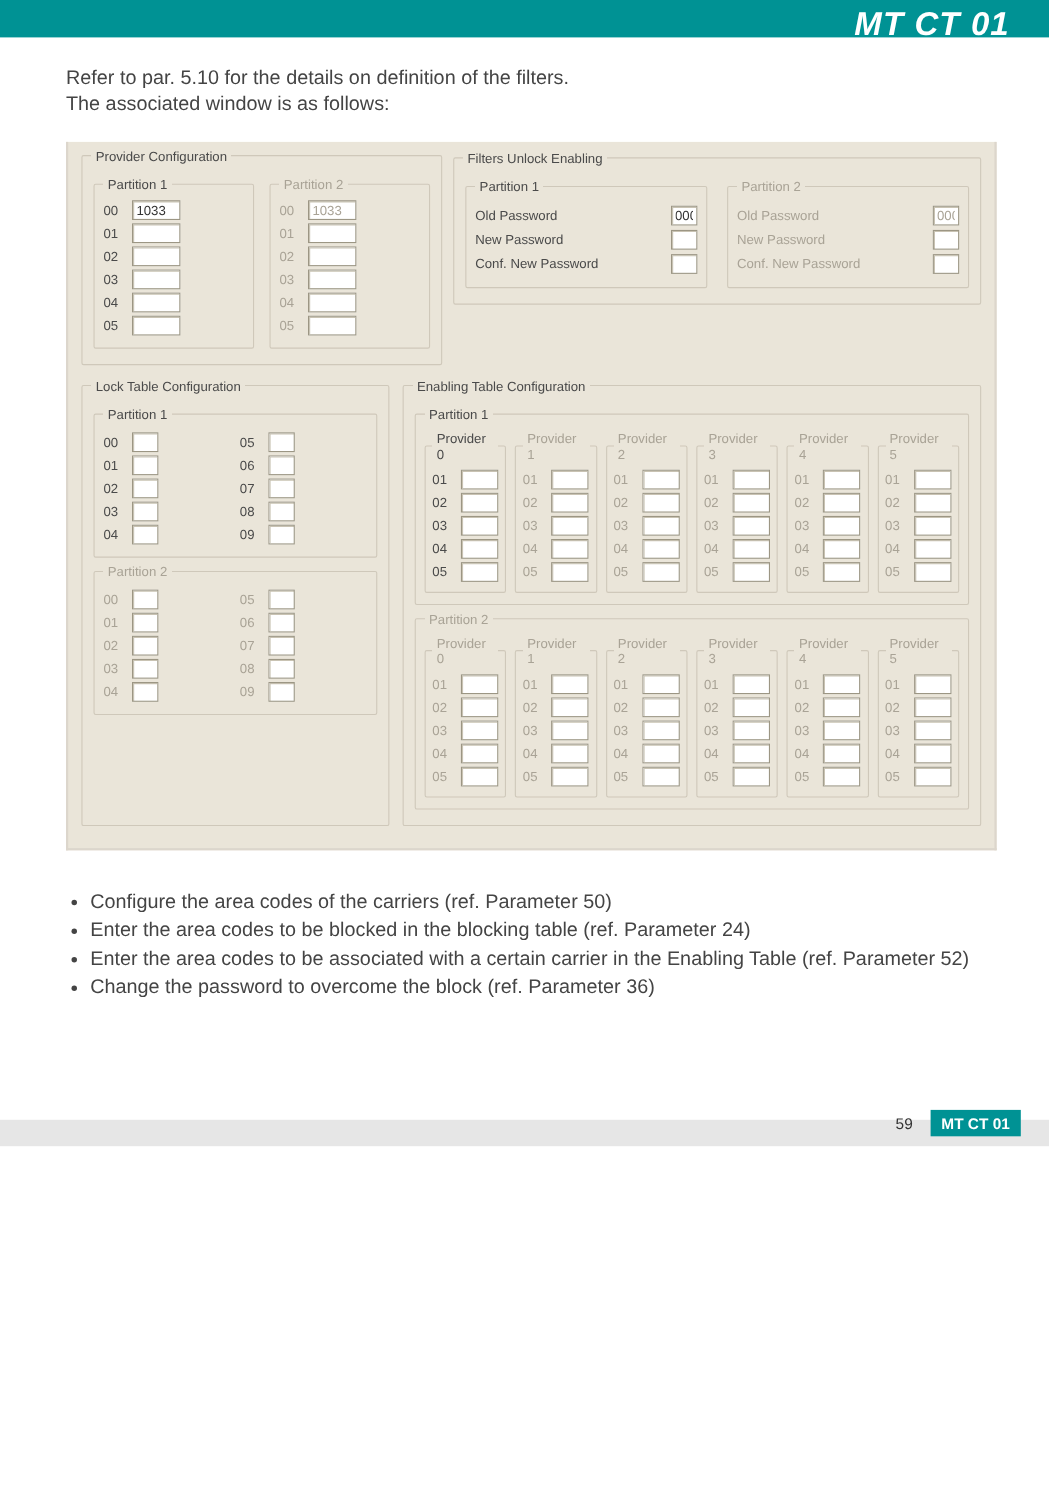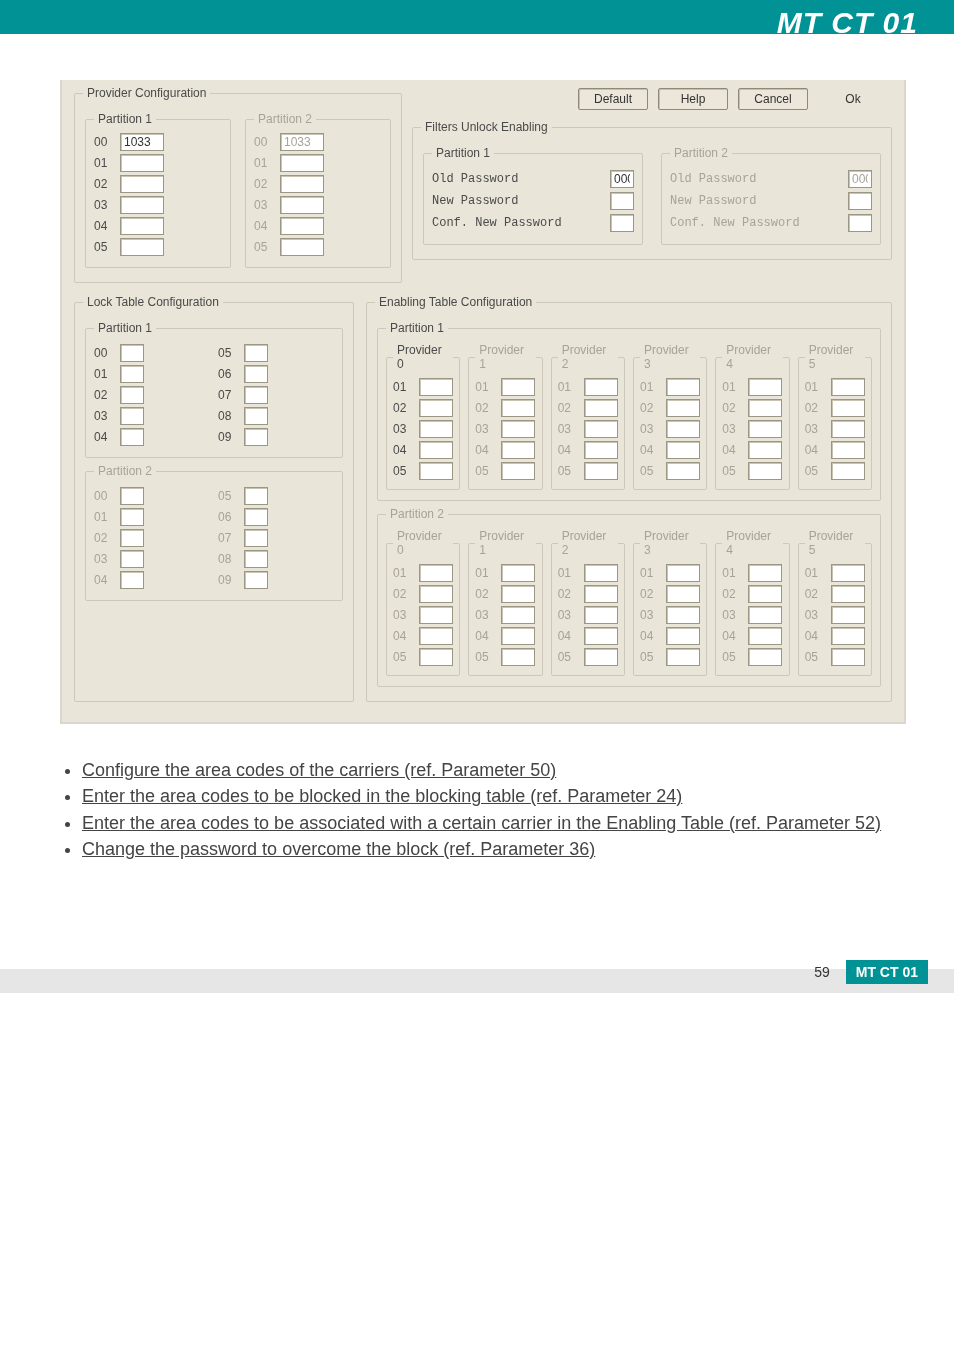--- a/index.html
+++ b/index.html
@@ -22,21 +22,21 @@
     font-size: 30px; letter-spacing: 1px; line-height: 30px;
     transform: translateY(4px);
   }
 
   
   .doc {
     padding: 24px 48px 16px 60px;
     font-size: 18px; line-height: 1.35; color: #444;
   }
   .doc ul { margin: 4px 0 0 0; padding-left: 22px; }
-  .doc li { margin: 2px 0; text-decoration: underline; }
+  .doc li { margin: 2px 0; }
 
   
   .app {
     margin: 6px 48px 6px 60px;
     border: 2px solid #dcd6cc;
     border-top: none;
     background: #eae5d9;
     font-family: Tahoma, Arial, sans-serif;
     font-size: 12px; color: #4a4a4a;
     padding: 0 10px 14px 10px;
@@ -94,21 +94,21 @@
   .pcol .prow { display:flex; align-items:center; gap:6px; margin:3px 0; }
 
   .right-col { flex: 1 1 auto; padding-top: 2px; }
   .btn-row { display:flex; gap:10px; justify-content:flex-end; align-items: center; margin: 6px 6px 10px 0; }
   .ok { background: transparent; border: none; box-shadow: none; }
 
   .fup { }
   .fup-cols { display:flex; gap: 14px; }
   .fup-col { flex: 1 1 0; }
   .fup-row { display:flex; align-items:center; justify-content:space-between; margin:4px 0; gap:8px;}
-  .fup-row .lbl { min-width: 120px; font-family: Liberation Mono, monospace; }
+  .fup-row .lbl { min-width: 120px; }
 
   
   .mid { display:flex; gap: 8px; }
   .lock { flex: 0 0 280px; }
   .enable { flex: 1 1 auto; }
   .lock-cols, .prov-cols { display:flex; gap: 8px; }
   .lock-cols .lc { flex:1 1 0; }
   .lc .prow, .pv .prow { display:flex; align-items:center; gap:6px; margin:3px 0; }
   .prov-cols .pv { flex:1 1 0; }
   .pv fieldset, .lc fieldset { margin: 2px 0; }
@@ -134,20 +134,22 @@
 </style>
 </head>
 <body>
 
 <div class="topbar"></div>
 <div class="brand-row">
     <span class="brand">MT CT 01</span>
   </div>
 
 <div class="doc">
+  <div>Refer to par. 5.10 for the details on definition of the filters.</div>
+  <div>The associated window is as follows:</div>
 </div>
 
 <div class="app">
 
   <div class="toparea">
     <fieldset class="pcfg">
       <legend>Provider Configuration</legend>
       <div class="cols">
         <div class="pcol">
           <fieldset>
@@ -204,26 +206,20 @@
             <div class="prow">
                 <span class="lbl">05</span>
                 <input class="txt-d w44" disabled="" style="">
               </div>
           </fieldset>
         </div>
       </div>
     </fieldset>
 
     <div class="right-col">
-      <div class="btn-row">
-        <span class="btn">Default</span>
-        <span class="btn">Help</span>
-        <span class="btn">Cancel</span>
-        <span class="btn ok">Ok</span>
-      </div>
 
       <fieldset class="fup">
         <legend>Filters Unlock Enabling</legend>
         <div class="fup-cols">
           <div class="fup-col">
             <fieldset>
               <legend>Partition 1</legend>
               <div class="fup-row">
                   <span class="lbl">Old Password</span>
                   <input class="txt w40" value="0000" style="">

